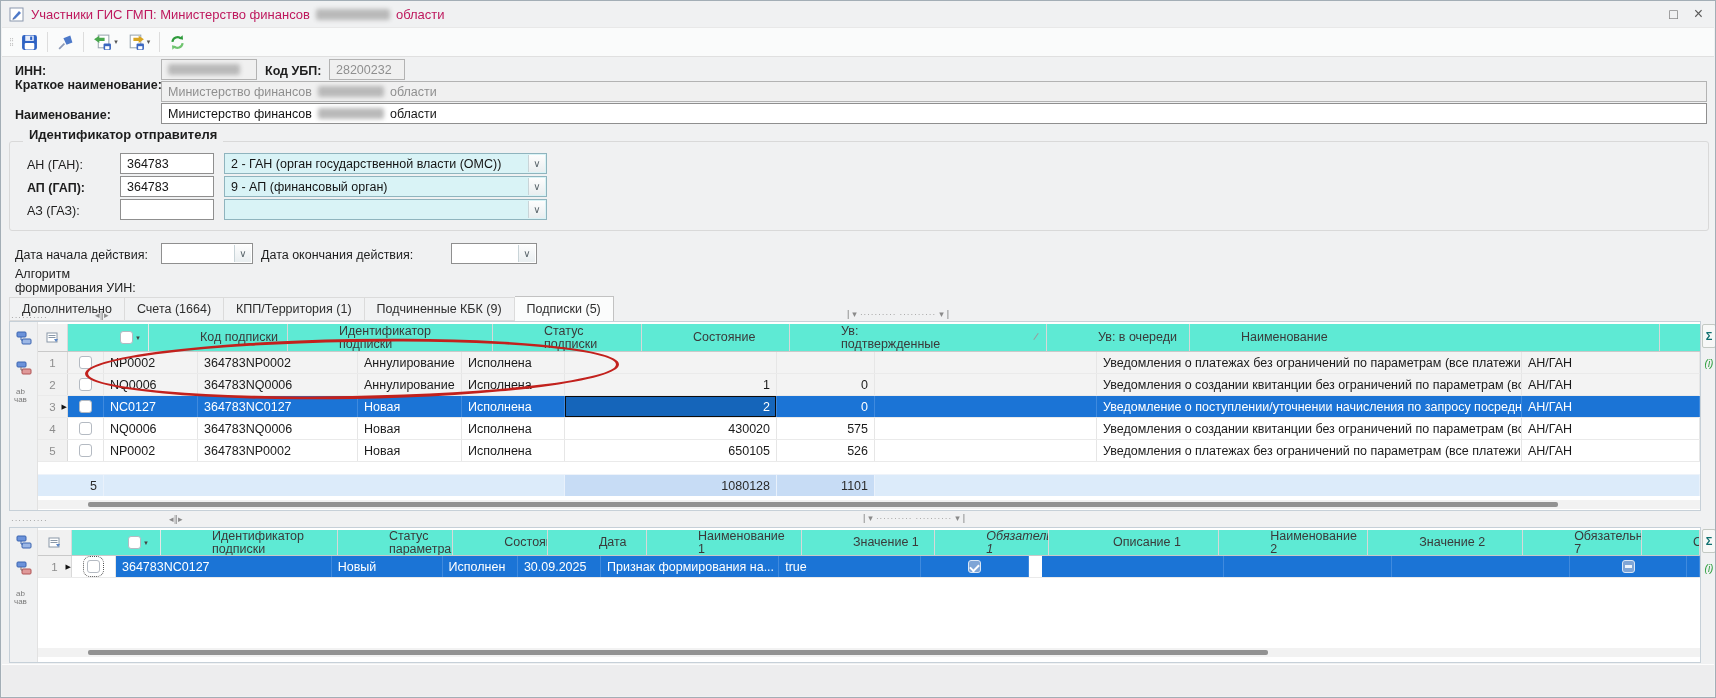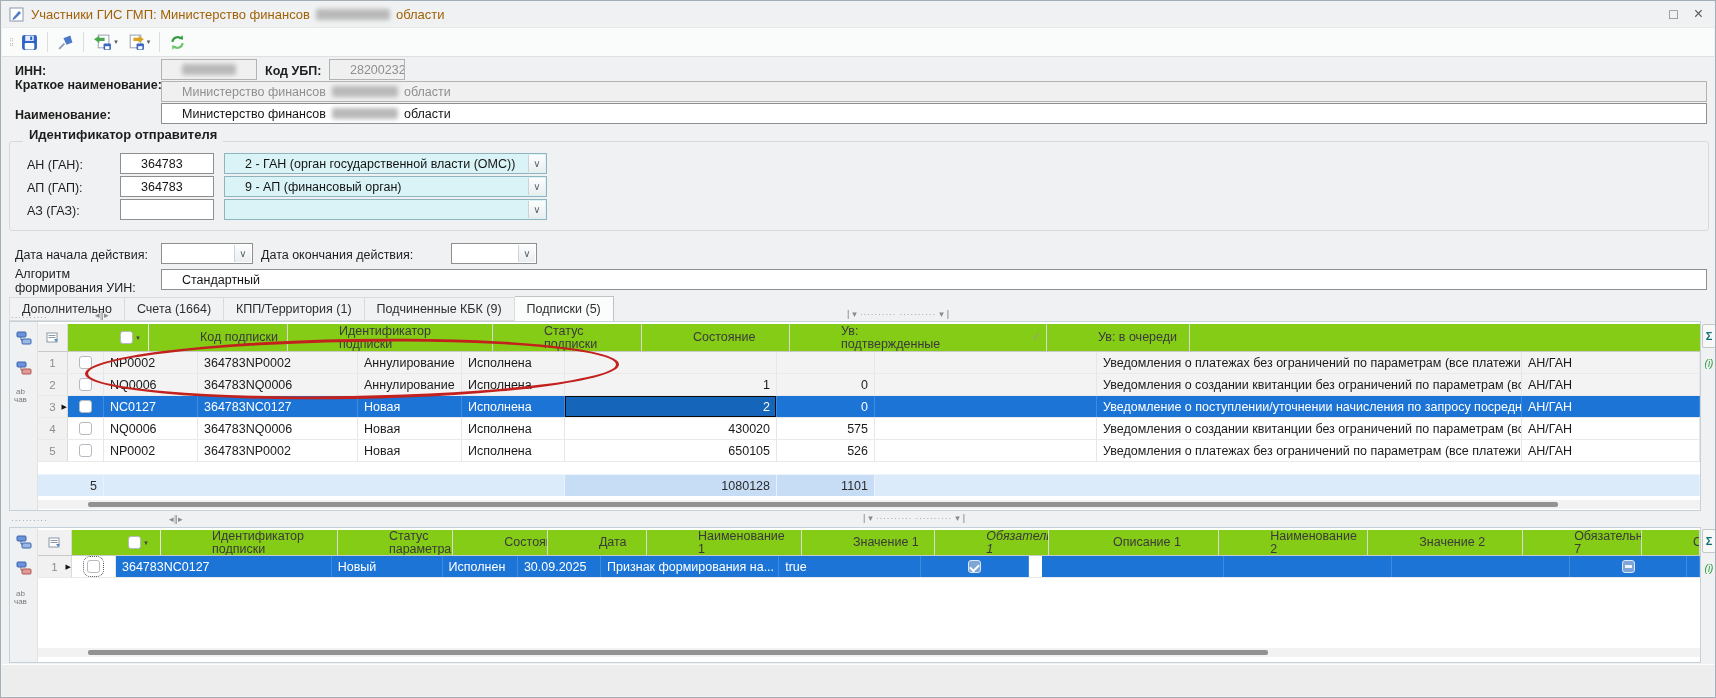--- a/index.html
+++ b/index.html
@@ -2,35 +2,35 @@
 <html><head>
 <meta charset="utf-8">
 <style>
   * { margin:0; padding:0; box-sizing:border-box; }
   html,body { background:#ffffff; font-family:"Liberation Sans", sans-serif; }
   .win { position:relative; width:1716px; height:698px; background:#f0f1f2; border:1px solid #a3aeb6; overflow:hidden; }
 
   
   .titlebar { position:absolute; left:0; top:0; right:0; height:26px; display:flex; align-items:center; padding:0 8px; }
   .appicon { width:15px; height:15px; flex:0 0 auto; }
-  .title { font-size:13px; color:#a16207; margin-left:7px; display:flex; align-items:center; gap:6px; white-space:nowrap; }
+  .title { font-size:13px; color:#be185d; margin-left:7px; display:flex; align-items:center; gap:6px; white-space:nowrap; }
   .blur { display:inline-block; height:11px; border-radius:2px; background:#b9b9b9; filter:blur(2px); }
   .winbtns { position:absolute; right:12px; top:3px; display:flex; gap:16px; color:#5a5a5a; }
   .wbtn { font-size:14px; line-height:20px; cursor:default; }
 
   
   .toolbar { position:absolute; left:1px; top:26px; right:1px; height:30px; background:#fafbfb; border-top:1px solid #e8e8e8; border-bottom:1px solid #e0e0e0; display:flex; align-items:center; padding-left:5px; }
   .grip { color:#c7c7c7; font-size:11px; letter-spacing:-1px; margin:0 4px 0 2px; }
   .tbtn { height:24px; display:flex; align-items:center; justify-content:center; padding:0 4px; border-radius:3px; }
   .tsep { width:1px; height:20px; background:#ddd; margin:0 5px; }
   .tcaret { font-size:7px; color:#555; margin-left:2px; }
 
   
   .flabel { position:absolute; font-size:12.5px; font-weight:700; color:#1d1d1d; white-space:nowrap; }
-  .inp { position:absolute; height:21px; border:1px solid #8f8f8f; background:#fff; font-size:12.5px; color:#141414; display:flex; align-items:center; padding:0 20px; white-space:nowrap; overflow:hidden; }
+  .inp { position:absolute; height:21px; border:1px solid #8f8f8f; background:#fff; font-size:12.5px; color:#141414; display:flex; align-items:center; padding:0 6px; white-space:nowrap; overflow:hidden; }
   .inp.dis { background:#f0f0f0; border-color:#b3b3b3; color:#8f8f8f; }
   .inp .gap { margin:0 6px; }
   .combo { padding-right:20px; }
   .dd { position:absolute; right:1px; top:1px; bottom:1px; width:17px; background:linear-gradient(#fdfdfd,#e9eef0); border-left:1px solid #c9d4d8; display:flex; align-items:center; justify-content:center; color:#5b666c; font-size:10px; }
   .cyan { background:#d9f3f6; border-color:#8fb4be; }
   .group { position:absolute; left:8px; top:140px; width:1700px; height:90px; border:1px solid #d9d9d9; border-radius:3px; }
   .gtitle { position:absolute; left:22px; top:126px; background:#f0f1f2; padding:0 6px; font-size:13px; font-weight:700; color:#1d1d1d; }
 
   
   .tabs { position:absolute; left:8px; top:296px; height:24px; display:flex; }
@@ -42,21 +42,21 @@
   .handles { position:absolute; color:#8a8a8a; font-size:9px; display:flex; align-items:center; gap:3px; white-space:nowrap; }
   .dots { letter-spacing:1px; font-size:8px; color:#9a9a9a; }
   .vbar { color:#777; }
 
   
   .gpanel { position:absolute; left:8px; width:1692px; background:#fff; border:1px solid #c6d0d8; }
   .lstrip { position:absolute; left:0; top:0; bottom:0; width:28px; background:#f0f1f2; border-right:1px solid #e2e2e2; }
   .sicon { position:absolute; left:5px; width:18px; height:16px; display:flex; align-items:center; justify-content:center; }
   .abicon { position:absolute; left:4px; display:flex; flex-direction:column; align-items:center; color:#7a7a7a; font-size:8px; line-height:8px; }
   .gbody { position:absolute; left:28px; top:2px; right:0; }
-  .gheadrow { display:flex; height:28px; background:#84cc16; border-bottom:1px solid #c9c9c9;gap:45px; }
+  .gheadrow { display:flex; height:28px; background:#5eead4; border-bottom:1px solid #c9c9c9;gap:45px; }
   .gheadrow.h2 { height:26px; }
   .hcell { border-right:1px solid #d8d8d8; font-size:12.5px; color:#3a3a3a; display:flex; align-items:center; padding:0 6px; overflow:hidden; white-space:pre-line; line-height:13px; position:relative; }
   .sortline { position:absolute; right:6px; top:12px; width:8px; height:1px; background:#9a9a9a; transform:rotate(-55deg); }
   .row { display:flex; height:22px; border-bottom:1px solid #eaeaea; background:#fff; }
   .row.muted { background:#f3f3f3; }
   .cell { border-right:1px solid #e6e6e6; font-size:12.5px; color:#1a1a1a; display:flex; align-items:center; padding:0 6px; white-space:nowrap; overflow:hidden; }
   .cell.rnum { justify-content:flex-end; }
   .row.sel .cell { background:#1b74d6; color:#fff; border-right-color:#3f8ade; }
   .cell.fcell { box-shadow: inset 0 0 0 1px #0c0c0c; background:#1565ba !important; }
   .numcol { width:30px; background:#f1f1f1; border-right:1px solid #d9d9d9; color:#8d8d8d; font-size:11.5px; display:flex; align-items:center; justify-content:center; position:relative; flex:0 0 auto; }
@@ -192,21 +192,21 @@
 
   <span class="flabel" style="left:26px; top:157px; font-weight:400">АН (ГАН):</span>
   <div class="inp" style="left:119px; top:152px; width:94px">
     <span>364783</span>
   </div>
   <div class="inp cyan combo" style="left:223px; top:152px; width:323px">
     <span>2 - ГАН (орган государственной власти (ОМС))</span>
     <span class="dd">∨</span>
   </div>
 
-  <span class="flabel" style="left:26px; top:180px; font-weight:400">АП (ГАП):</span>
+  <span class="flabel" style="left:26px; top:180px; font-weight:700">АП (ГАП):</span>
   <div class="inp" style="left:119px; top:175px; width:94px">
     <span>364783</span>
   </div>
   <div class="inp cyan combo" style="left:223px; top:175px; width:323px">
     <span>9 - АП (финансовый орган)</span>
     <span class="dd">∨</span>
   </div>
 
   <span class="flabel" style="left:26px; top:203px; font-weight:400">АЗ (ГАЗ):</span>
   <div class="inp" style="left:119px; top:198px; width:94px">
@@ -220,23 +220,20 @@
   <span class="flabel" style="left:14px; top:247px; font-weight:400">Дата начала действия:</span>
   <div class="inp combo" style="left:160px; top:242px; width:92px">
     <span class="dd">∨</span>
   </div>
   <span class="flabel" style="left:260px; top:247px; font-weight:400">Дата окончания действия:</span>
   <div class="inp combo" style="left:450px; top:242px; width:86px">
     <span class="dd">∨</span>
   </div>
 
   <span class="flabel" style="left:14px; top:266px; font-weight:400; width:142px; white-space:normal; line-height:14px">Алгоритм формирования УИН:</span>
-  <div class="inp" style="left:160px; top:268px; width:1546px">
-    <span>Стандартный</span>
-  </div>
 
   <div class="tabs">
     <div class="tab">Дополнительно</div>
     <div class="tab">Счета (1664)</div>
     <div class="tab">КПП/Территория (1)</div>
     <div class="tab">Подчиненные КБК (9)</div>
     <div class="tab active">Подписки (5)</div>
   </div>
 
   <div class="handles" style="left:10px; top:312px">
@@ -289,20 +286,21 @@
           <span class="cbx"></span>
           <span class="hcaret">▼</span>
         </div>
         <div class="hcell w-code">Код подписки</div>
         <div class="hcell w-id">Идентификатор подписки</div>
         <div class="hcell w-st">Статус подписки</div>
         <div class="hcell w-state">Состояние</div>
         <div class="hcell w-conf"><span>Ув:
 подтвержденные</span><span class="sortline"></span></div>
         <div class="hcell w-que">Ув: в очереди</div>
+        <div class="hcell w-name">Наименование</div>
       </div>
 
       <div class="row muted">
         <div class="numcol">
             <span>1</span>
           </div>
         <div class="chkcol">
             <span class="cbx"></span>
           </div>
         <div class="cell w-code">NP0002</div>

